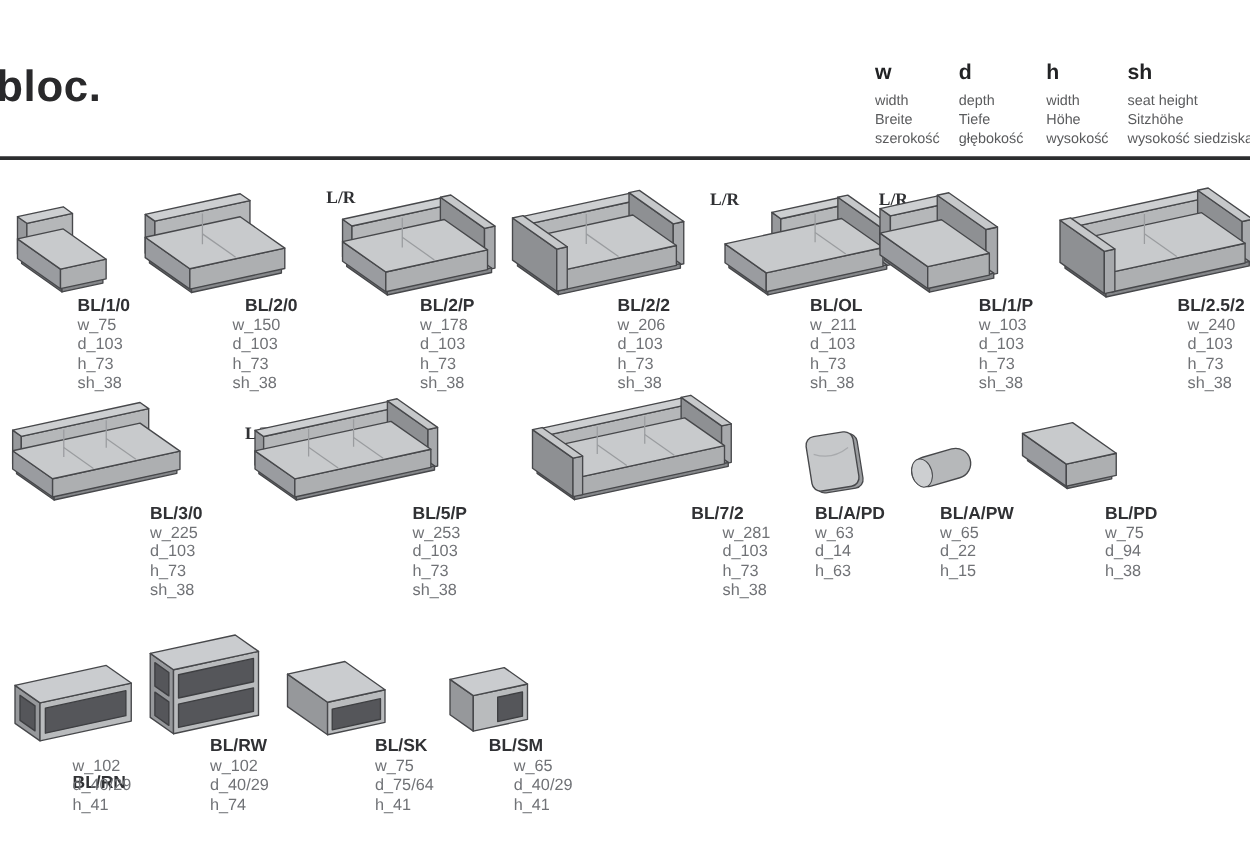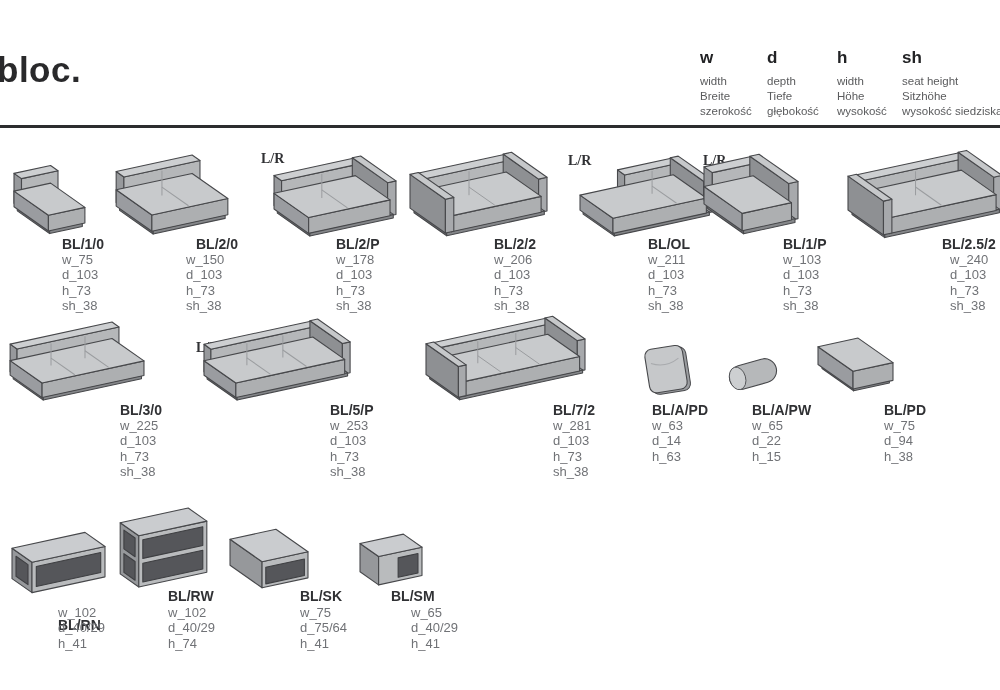--- a/index.html
+++ b/index.html
@@ -388,21 +388,21 @@
   <div>sh_38</div>
 </div>
 <div class="card-label" style="left:330px;top:402px">BL/5/P</div>
 <div class="dims" style="left:330px;top:418px">
   <div>w_253</div>
   <div>d_103</div>
   <div>h_73</div>
   <div>sh_38</div>
 </div>
 <div class="card-label" style="left:553px;top:402px">BL/7/2</div>
-<div class="dims" style="left:553px;top:418px">
+<div class="dims" style="left:578px;top:418px">
   <div>w_281</div>
   <div>d_103</div>
   <div>h_73</div>
   <div>sh_38</div>
 </div>
 <div class="card-label" style="left:652px;top:402px">BL/A/PD</div>
 <div class="dims" style="left:652px;top:418px">
   <div>w_63</div>
   <div>d_14</div>
   <div>h_63</div>

